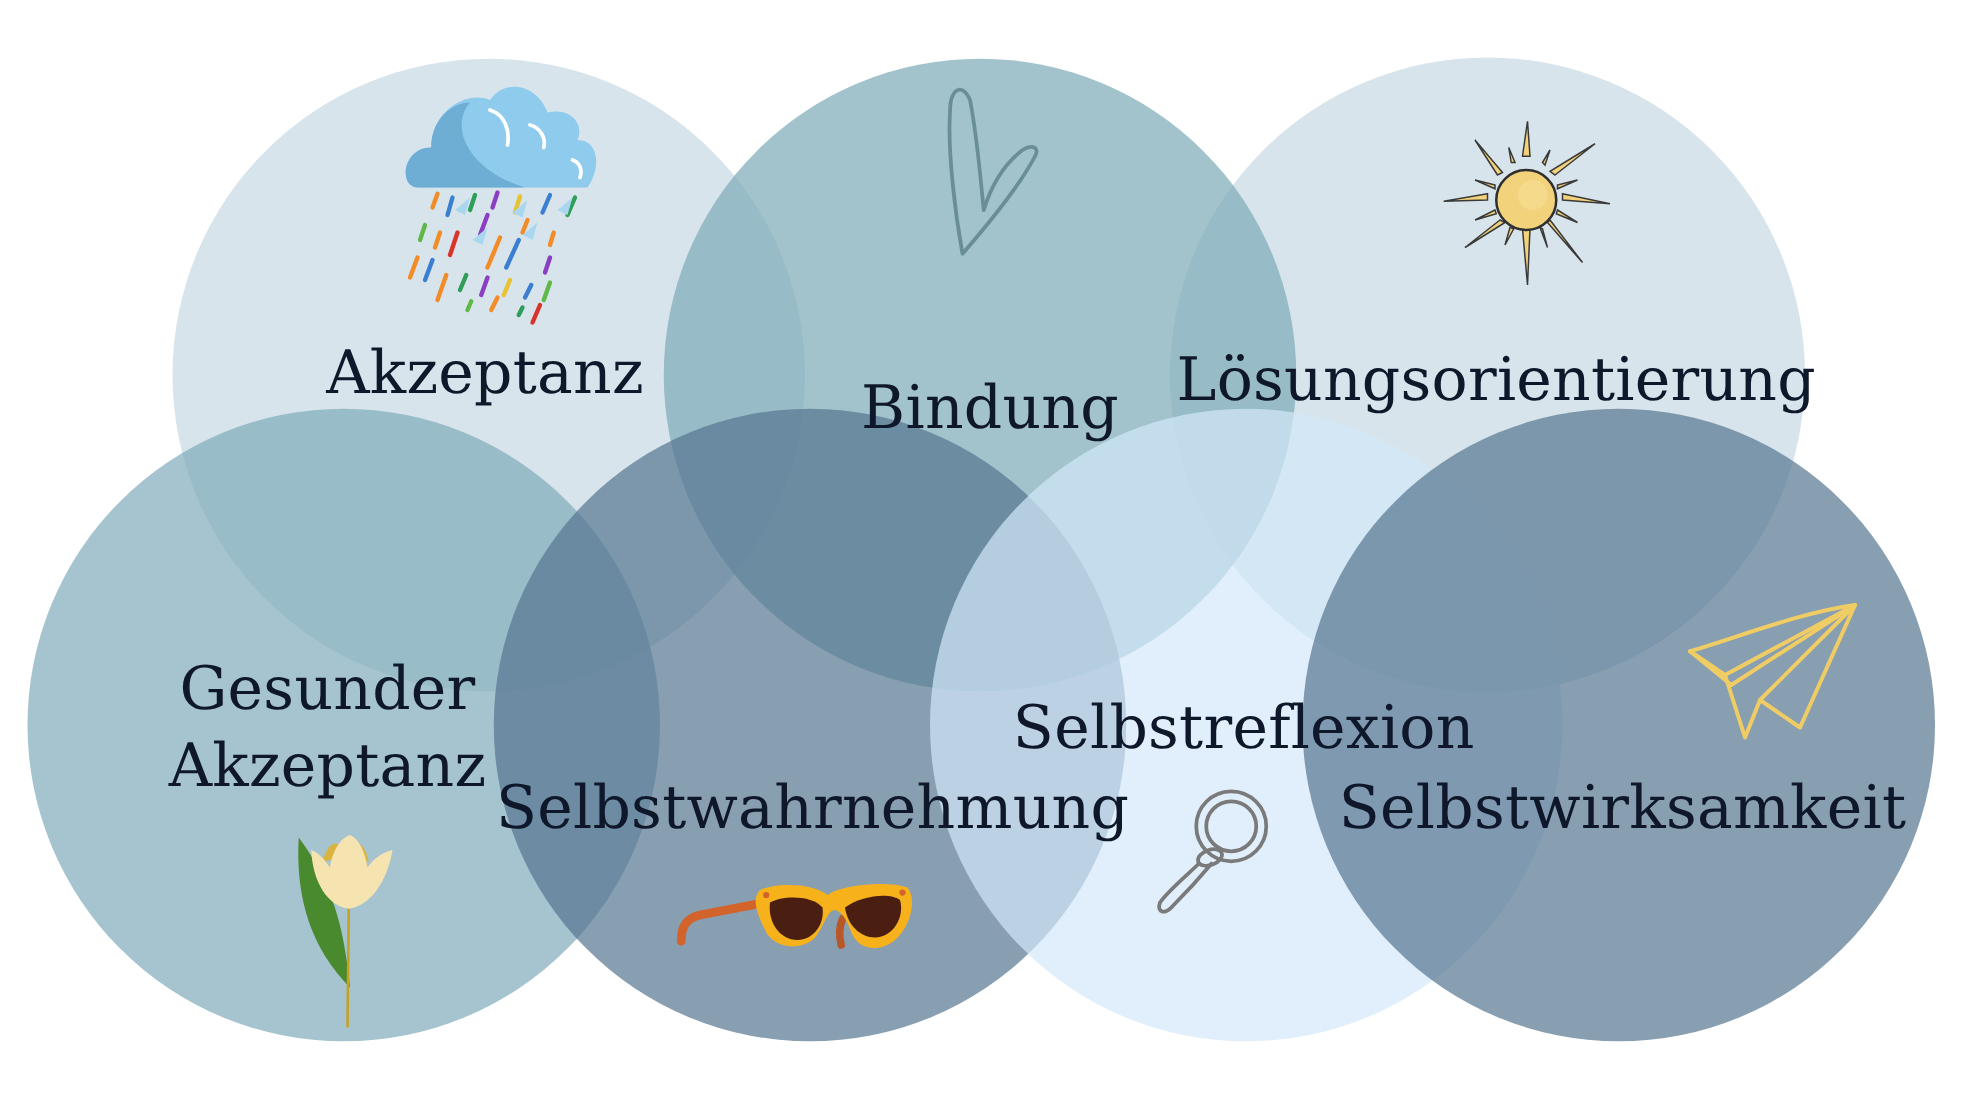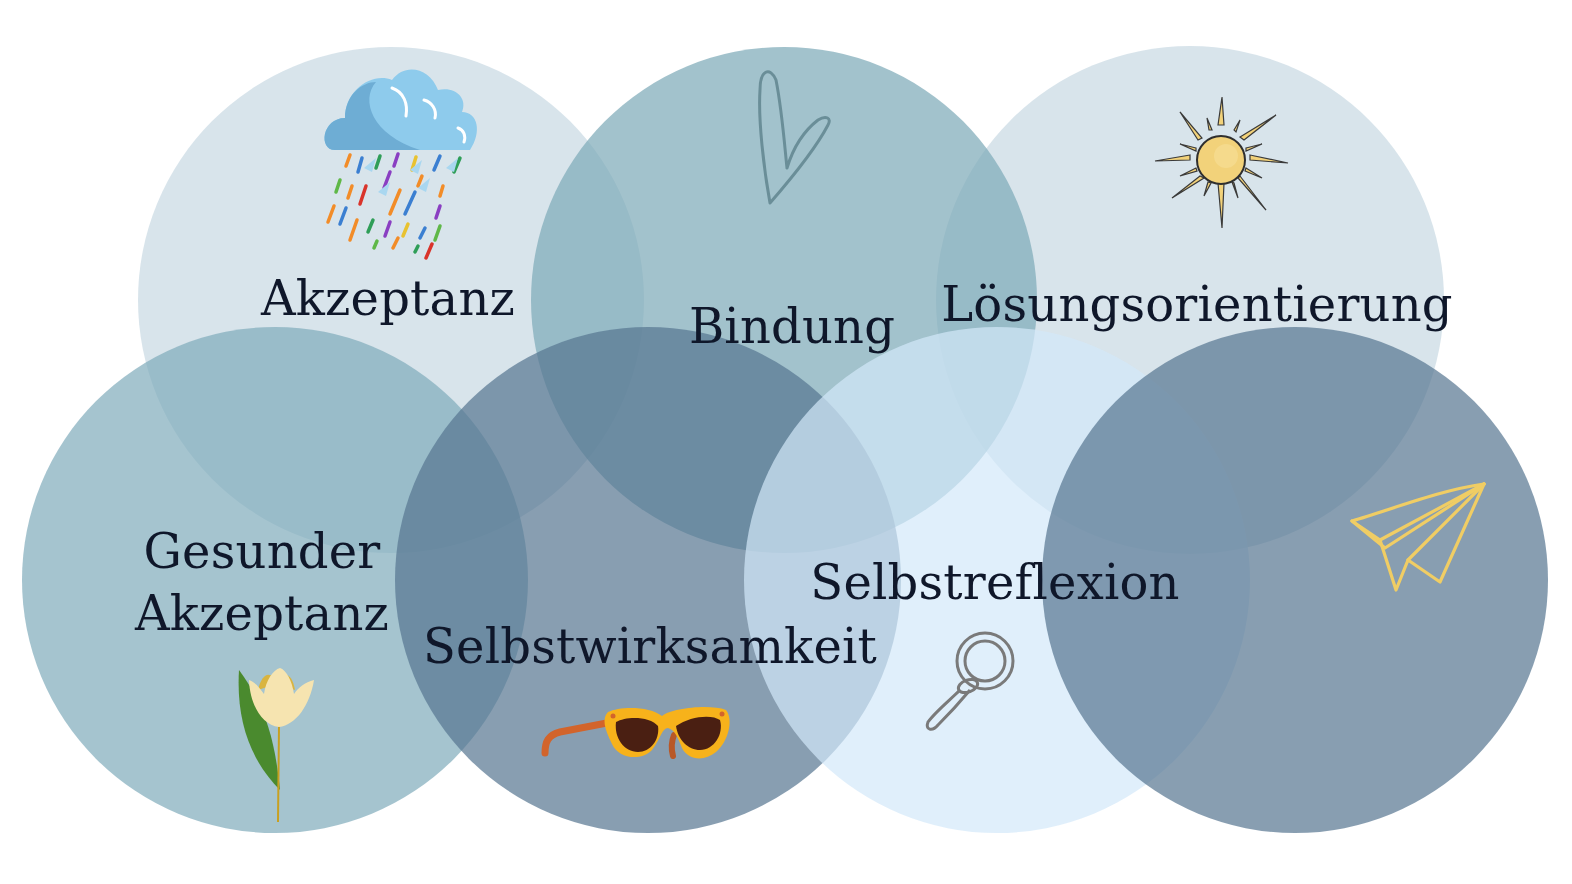--- a/index.html
+++ b/index.html
@@ -138,15 +138,16 @@
     </g>
   </svg>
 
   <div class="label" style="left:388px; top:262px;">Akzeptanz</div>
   <div class="label" style="left:792px; top:268px;margin-top:22px;">Bindung</div>
   <div class="label" style="left:1197px; top:268px;text-align:center;">Lösungsorientierung</div>
   <div class="label two-line" style="left:262px; top:508px;margin-top:12px;">
     <div>Gesunder</div>
     <div>Akzeptanz</div>
   </div>
-  <div class="label" style="left:650px; top:610px;">Selbstwirksamkeit</div>
+  <div class="label" style="left:650px; top:610px;">Selbstwahrnehmung</div>
   <div class="label" style="left:995px; top:546px;">Selbstreflexion</div>
+  <div class="label" style="left:1298px; top:610px;">Selbstwirksamkeit</div>
 </div>
 
 </body></html>

